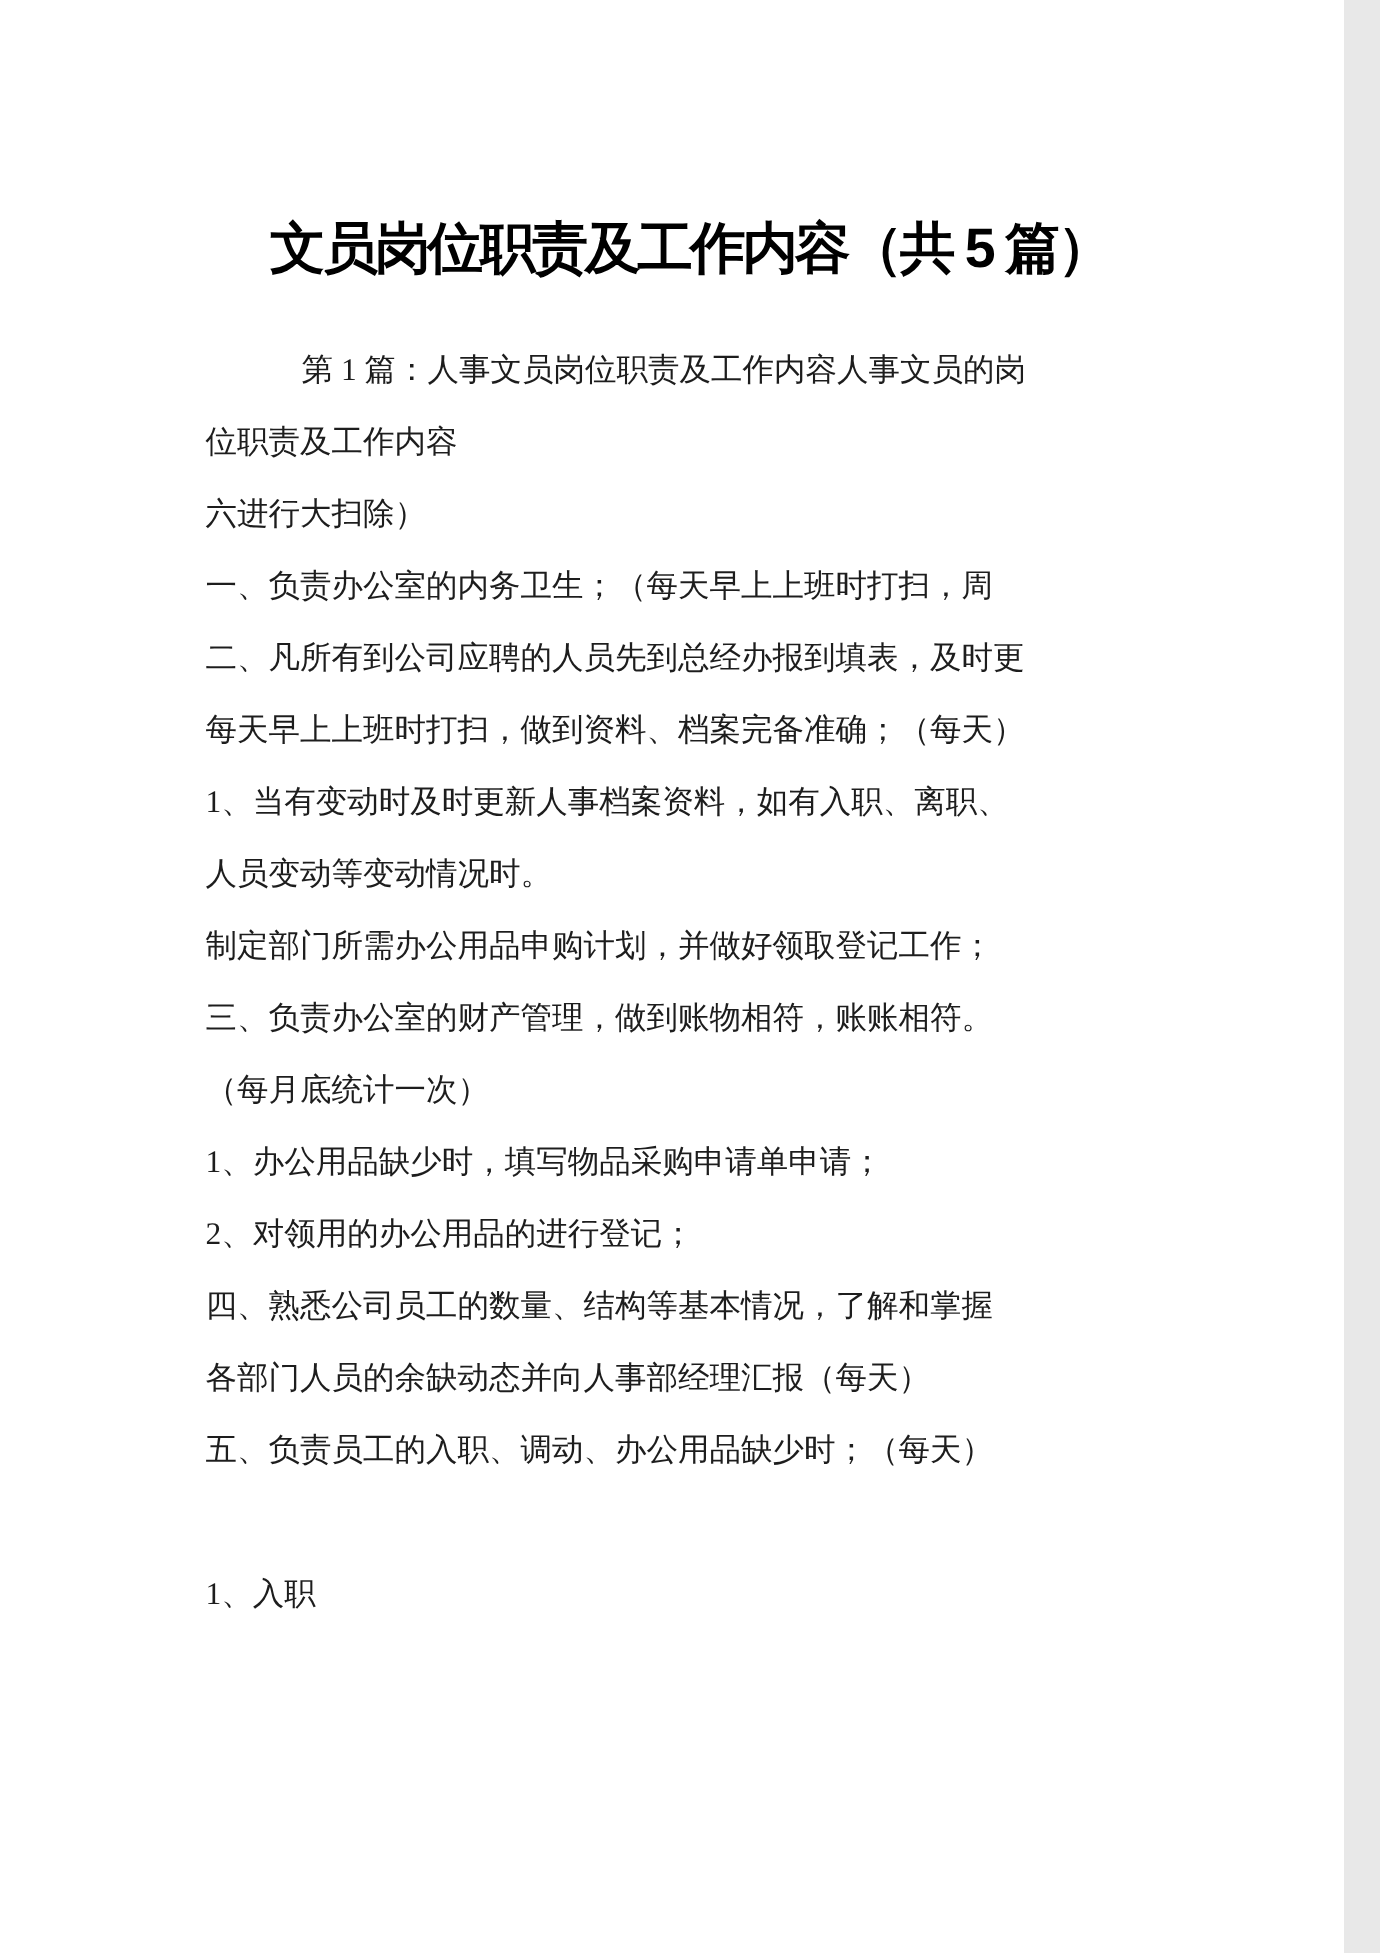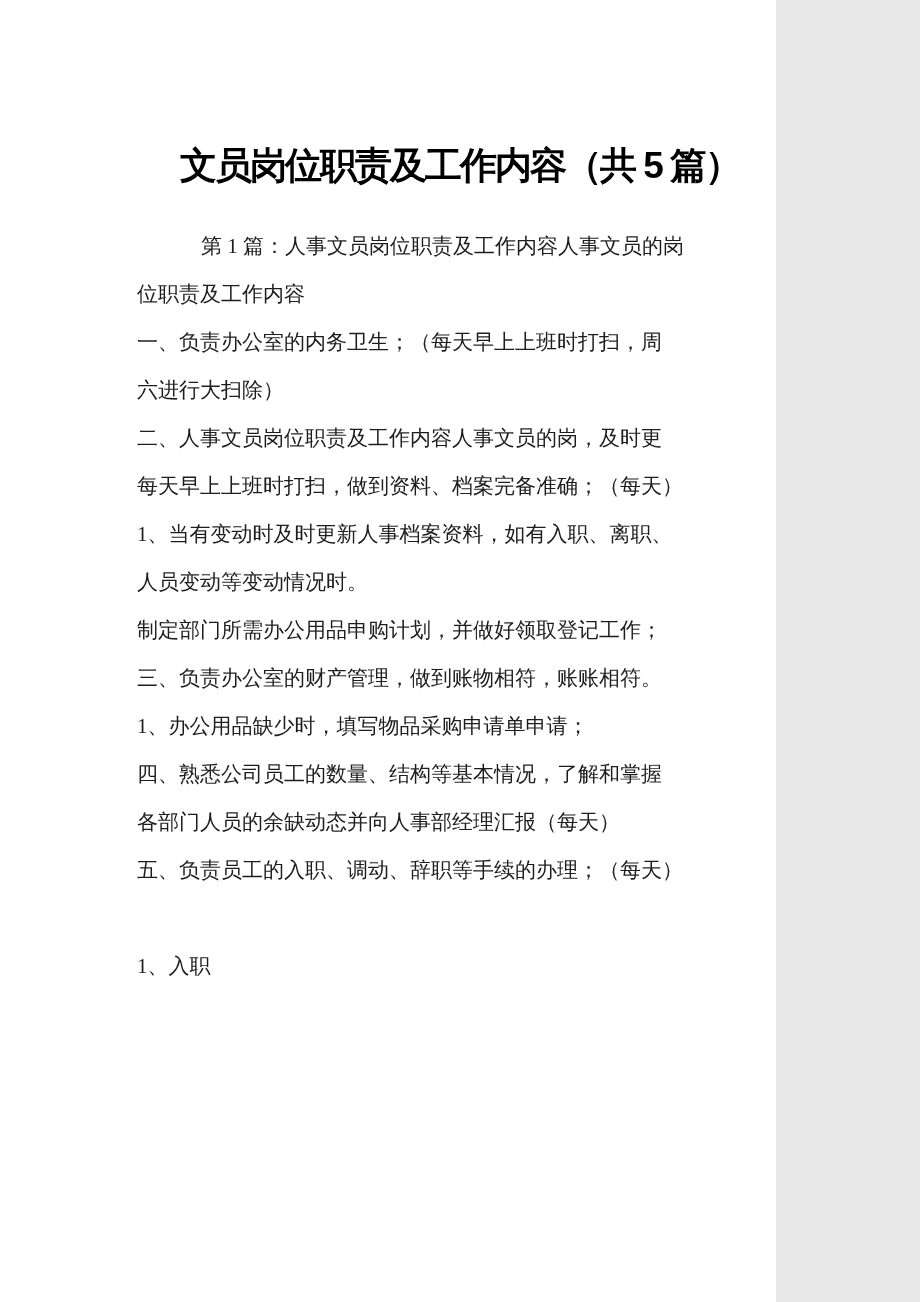--- a/index.html
+++ b/index.html
@@ -4,21 +4,21 @@
 <style>
   :root {
     --bg: #ffffff;
     --title-color: #000000;
     --body-color: #1d1d1d;
   }
   * { margin: 0; padding: 0; box-sizing: border-box; }
   html, body { background: #e8e8e8; }
   .page {
     position: relative;
-    width: 776px;
+    width: 896px;
     height: 1302px;
     background: var(--bg);
     overflow: hidden;
     font-family: "Liberation Serif", "DejaVu Serif", serif;
   }
   .doc-title {
     position: absolute;
     top: 138px;
     left: 0;
     width: 920px;
@@ -53,29 +53,31 @@
 </head>
 <body>
 
 <div class="page">
 
   <h1 class="doc-title">文员岗位职责及工作内容（共 5 篇）</h1>
 
   <div class="doc-body">
     <div class="line first-indent">第 1 篇：人事文员岗位职责及工作内容人事文员的岗</div>
     <div class="line">位职责及工作内容</div>
+    <div class="line">六进行大扫除）</div>
     <div class="line">一、负责办公室的内务卫生；（每天早上上班时打扫，周</div>
-    <div class="line">六进行大扫除）</div>
-    <div class="line">二、人事文员岗位职责及工作内容人事文员的岗，及时更</div>
+    <div class="line">二、凡所有到公司应聘的人员先到总经办报到填表，及时更</div>
     <div class="line">每天早上上班时打扫，做到资料、档案完备准确；（每天）</div>
     <div class="line">1、当有变动时及时更新人事档案资料，如有入职、离职、</div>
     <div class="line">人员变动等变动情况时。</div>
     <div class="line">制定部门所需办公用品申购计划，并做好领取登记工作；</div>
     <div class="line">三、负责办公室的财产管理，做到账物相符，账账相符。</div>
+    <div class="line">（每月底统计一次）</div>
     <div class="line">1、办公用品缺少时，填写物品采购申请单申请；</div>
+    <div class="line">2、对领用的办公用品的进行登记；</div>
     <div class="line">四、熟悉公司员工的数量、结构等基本情况，了解和掌握</div>
     <div class="line">各部门人员的余缺动态并向人事部经理汇报（每天）</div>
-    <div class="line">五、负责员工的入职、调动、辞职等手续的办理；（每天）</div>
+    <div class="line">五、负责员工的入职、调动、办公用品缺少时；（每天）</div>
     <div class="line"></div>
     <div class="line">1、入职</div>
   </div>
 
 </div>
 
 </body></html>

